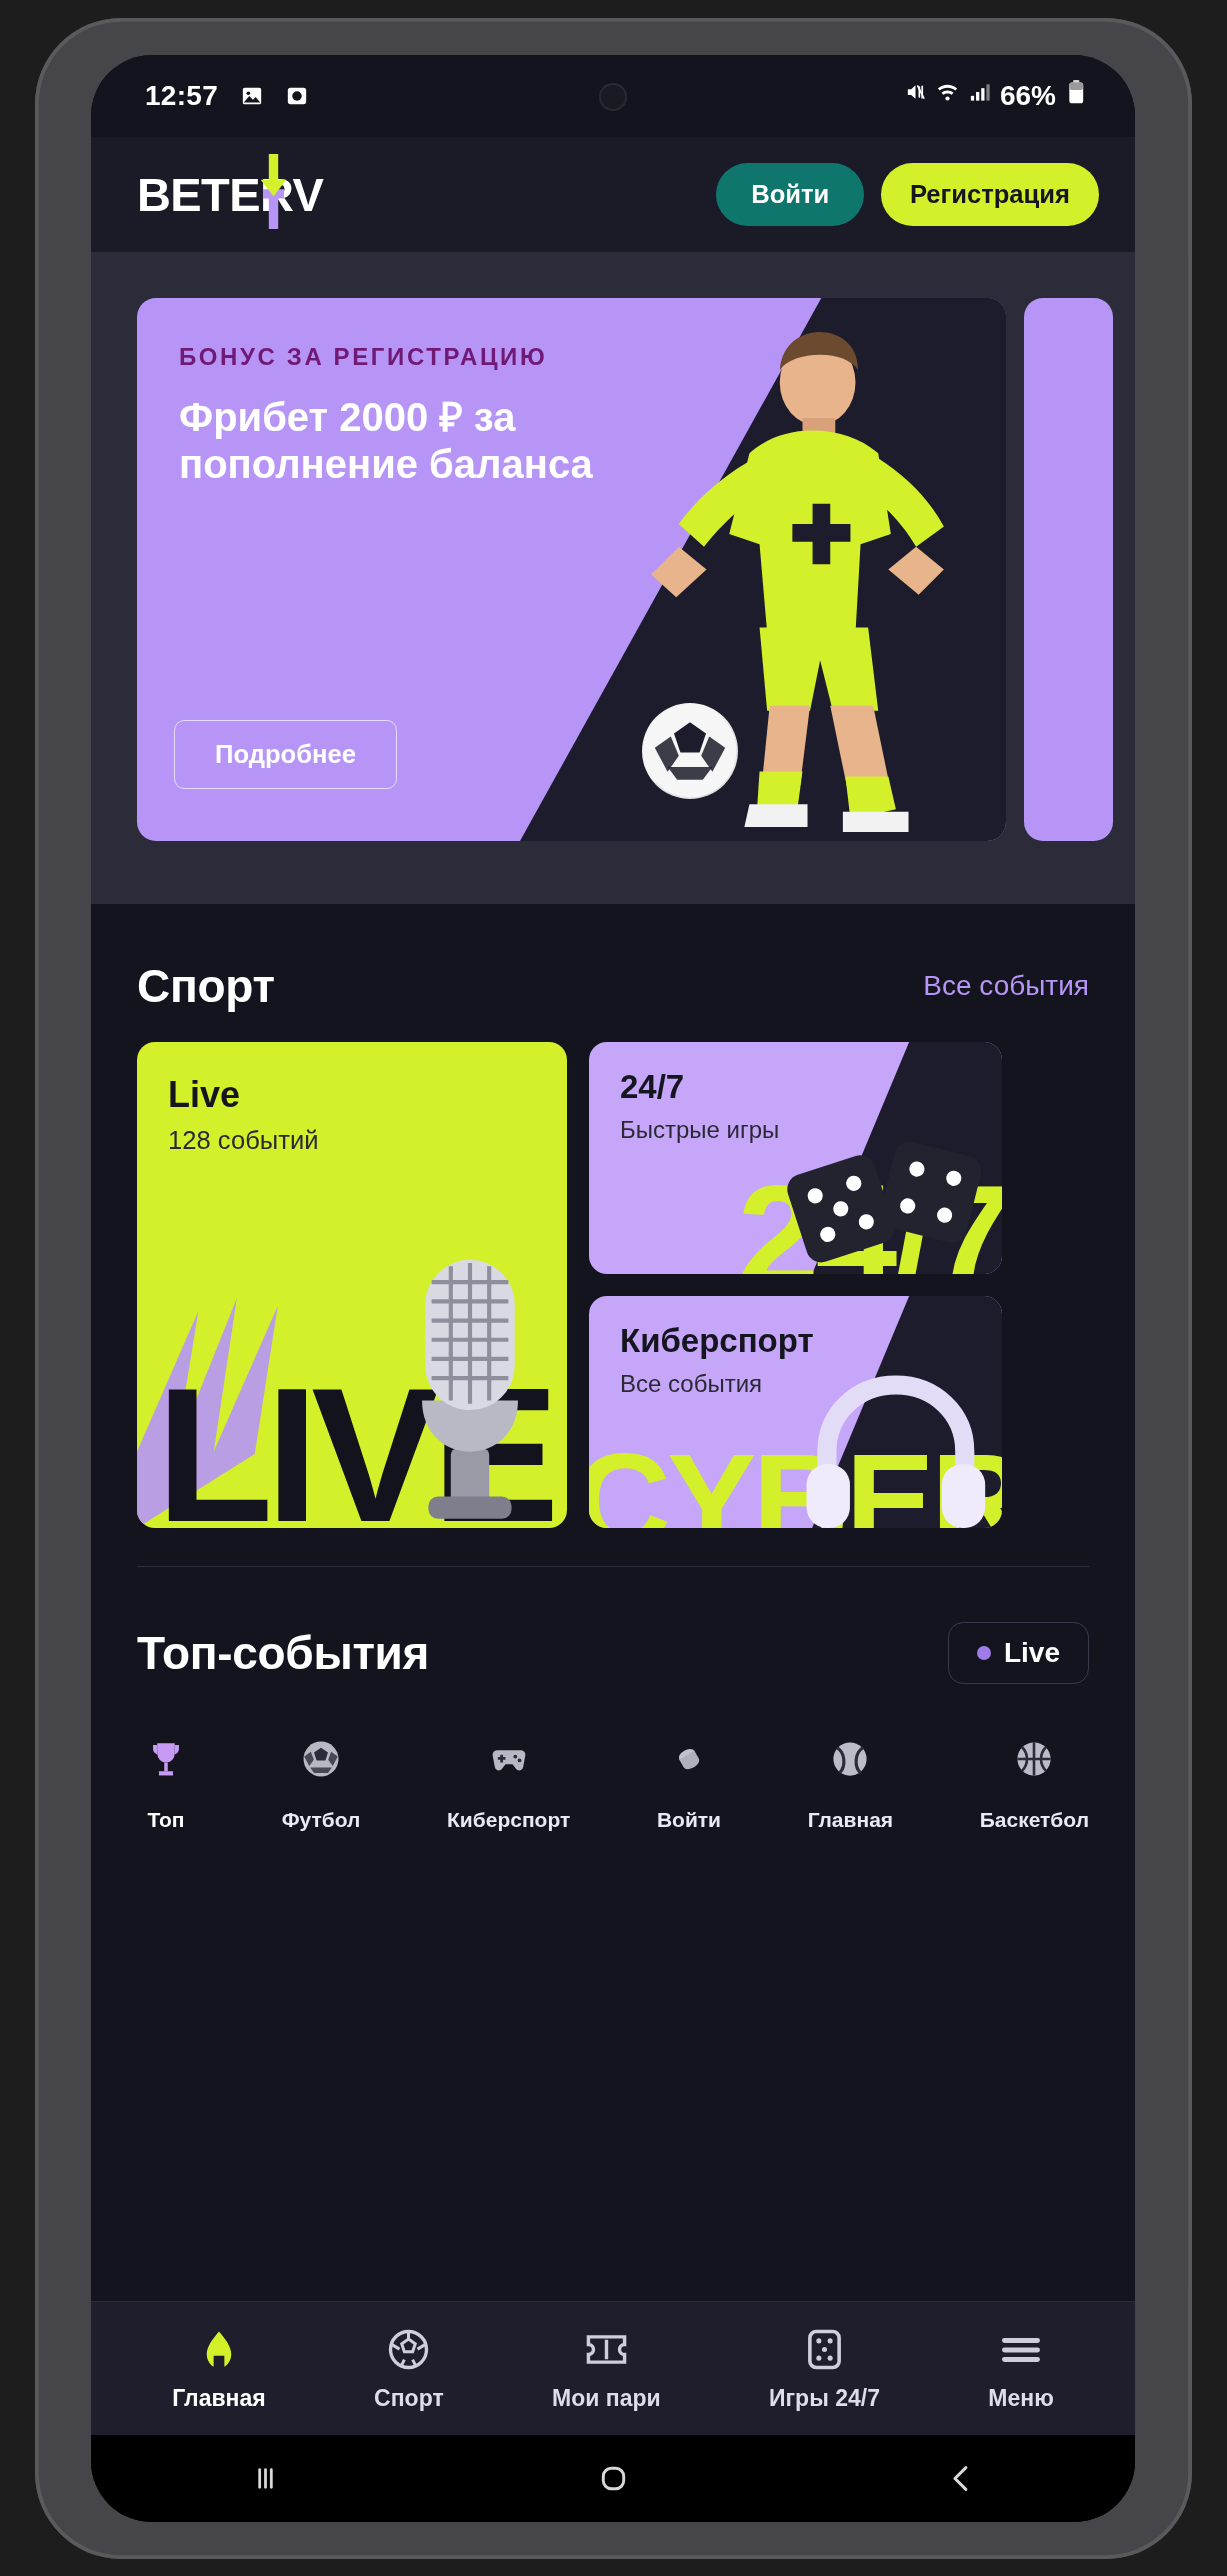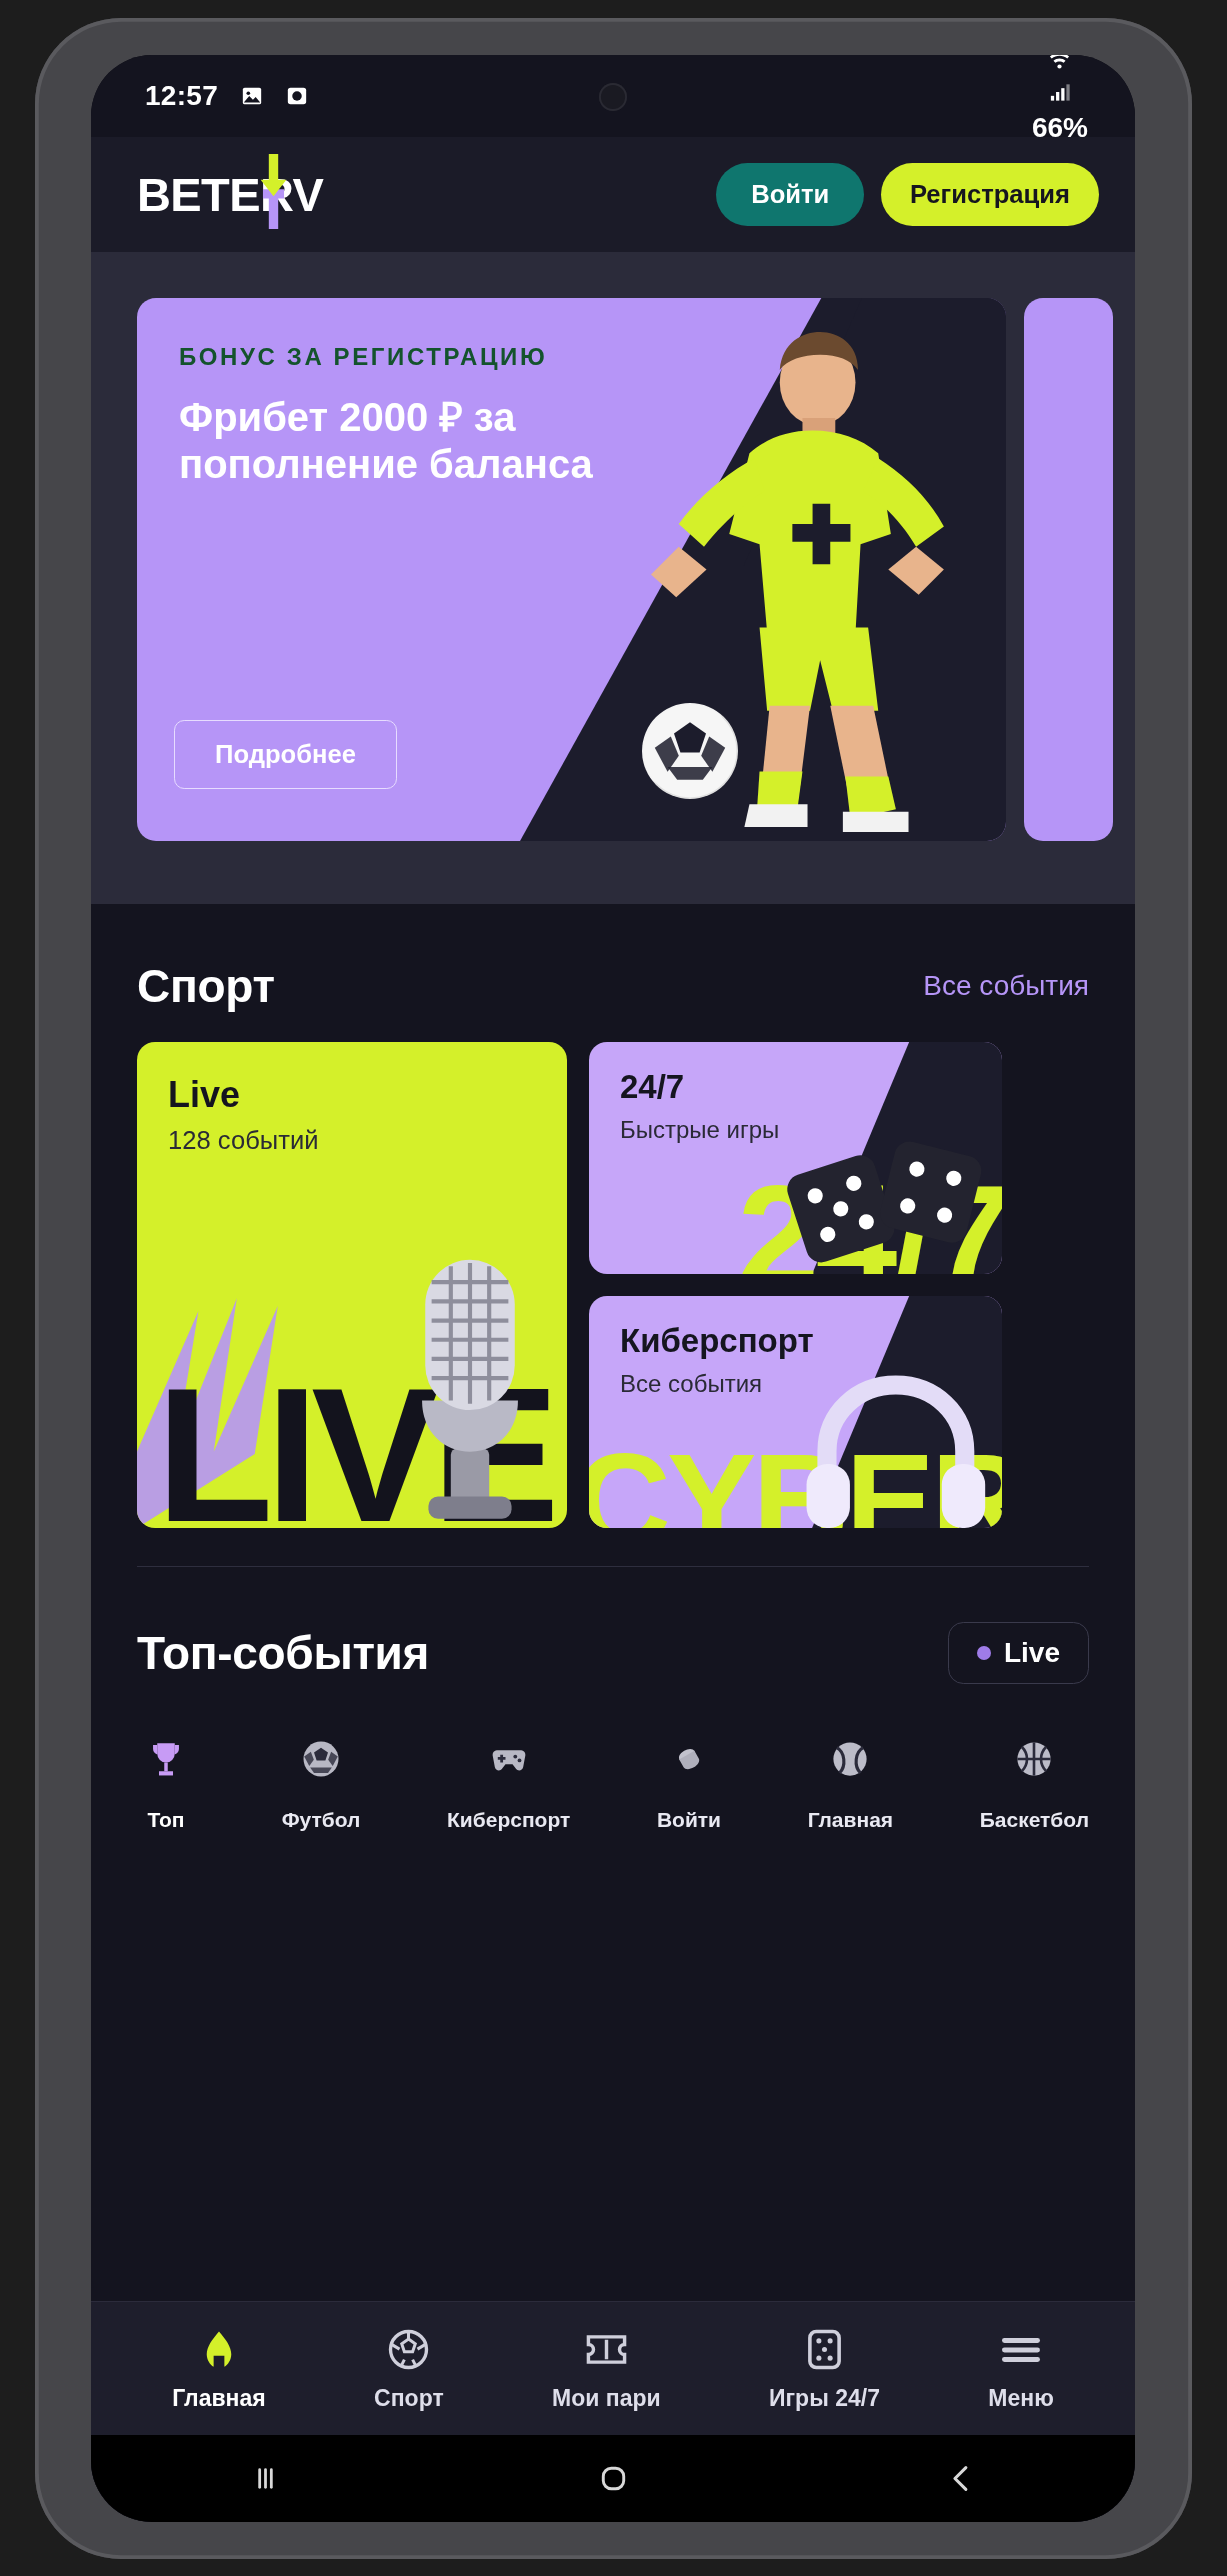--- a/index.html
+++ b/index.html
@@ -24,21 +24,21 @@
 
   
   .statusbar{
     position:absolute; left:0; top:0; width:1044px; height:82px;
     display:flex; align-items:center; justify-content:space-between;
     padding:0 47px 0 54px; color:#ffffff;
   }
   .sb-left{ display:flex; align-items:center; gap:22px; }
   .sb-time{ font-size:28px; font-weight:700; letter-spacing:0.3px; }
   .sb-ic{ width:23px; height:23px; display:inline-flex; align-items:center; justify-content:center; }
-  .sb-right{ display:flex; align-items:center; gap:9px;flex-direction:column; }
+  .sb-right{ display:flex; align-items:flex-start; gap:9px; }
   .sb-batt-text{ font-size:28px; font-weight:700; }
   .camera-dot{
     position:absolute; left:50%; top:28px; transform:translateX(-50%);
     width:28px; height:28px; border-radius:50%; background:#1a1a22;
     box-shadow: inset 0 0 0 1.9px #2a2a33;
   }
 
   
   .appheader{
     position:absolute; left:0; top:82px; width:1044px; height:115px;
@@ -82,21 +82,21 @@
     position:absolute; right:0; top:0; width:486px; height:543px;
     background:#1c1c2c;
     clip-path: polygon(100% 0, 100% 100%, 0 100%, 62% 0);
   }
   .promo-dark-wedge2{
     position:absolute; right:0; top:0; width:320px; height:268px;
     background:#1c1c2c;
     clip-path: polygon(100% 0, 100% 100%, 18% 100%, 55% 0);
   }
   .promo-eyebrow{
-    position:absolute; left:42px; top:45px; color:#14532d;
+    position:absolute; left:42px; top:45px; color:#701a75;
     font-size:24px; font-weight:700; letter-spacing:2.6px;
   }
   .promo-title{
     position:absolute; left:42px; top:96px; width:460px; color:#ffffff;
     font-size:40px; font-weight:800; line-height:1.18;
   }
   .promo-btn{
     position:absolute; left:37px; bottom:52px;
     padding:19px 40px; border:1.9px solid #e7dcff; border-radius:10.2px;
     color:#ffffff; font-size:25.6px; font-weight:600; background:transparent;

